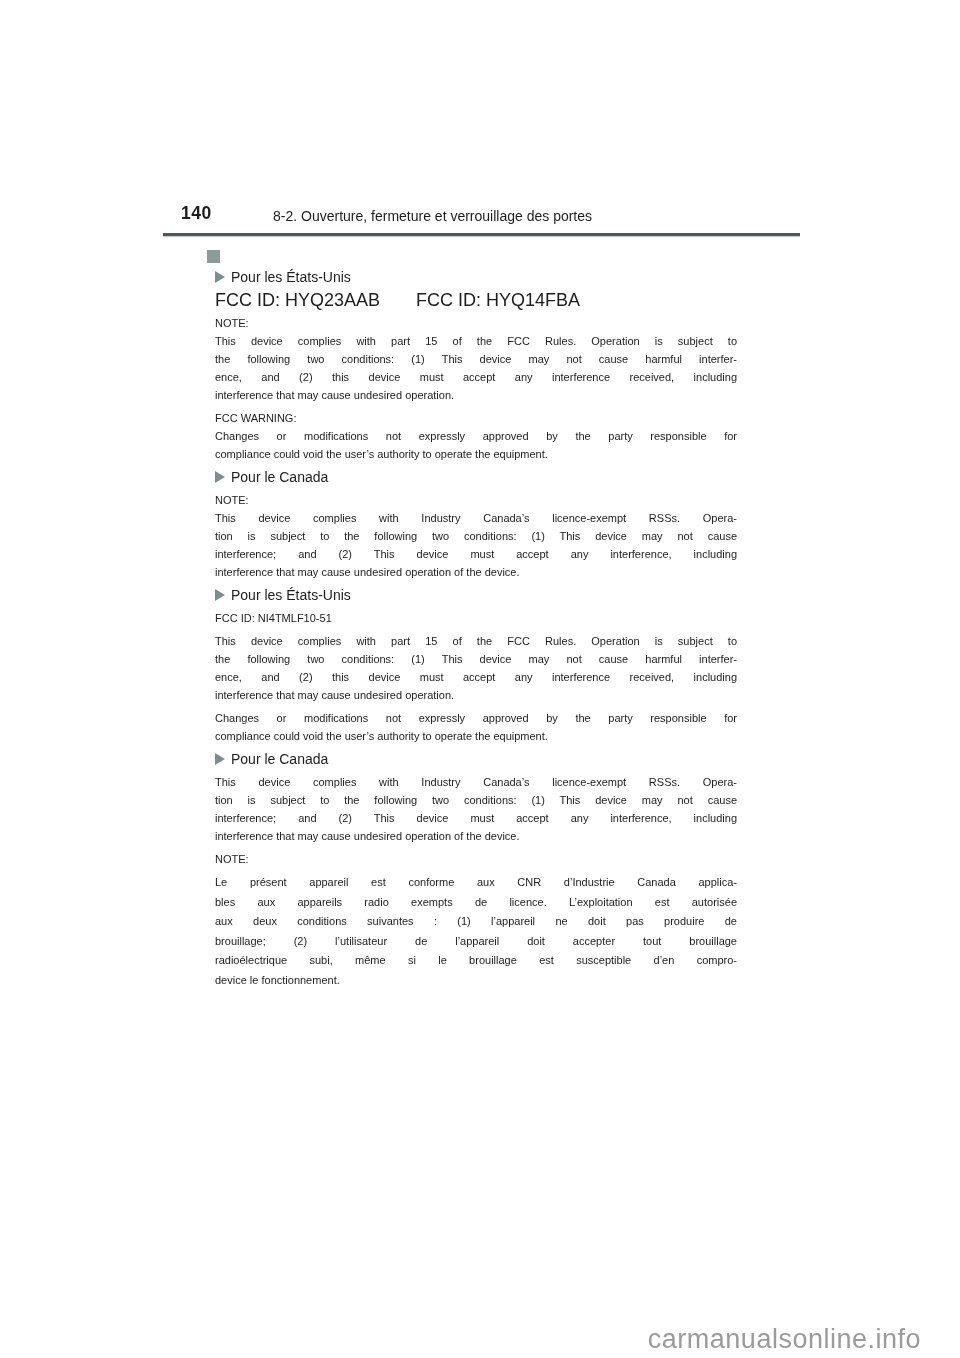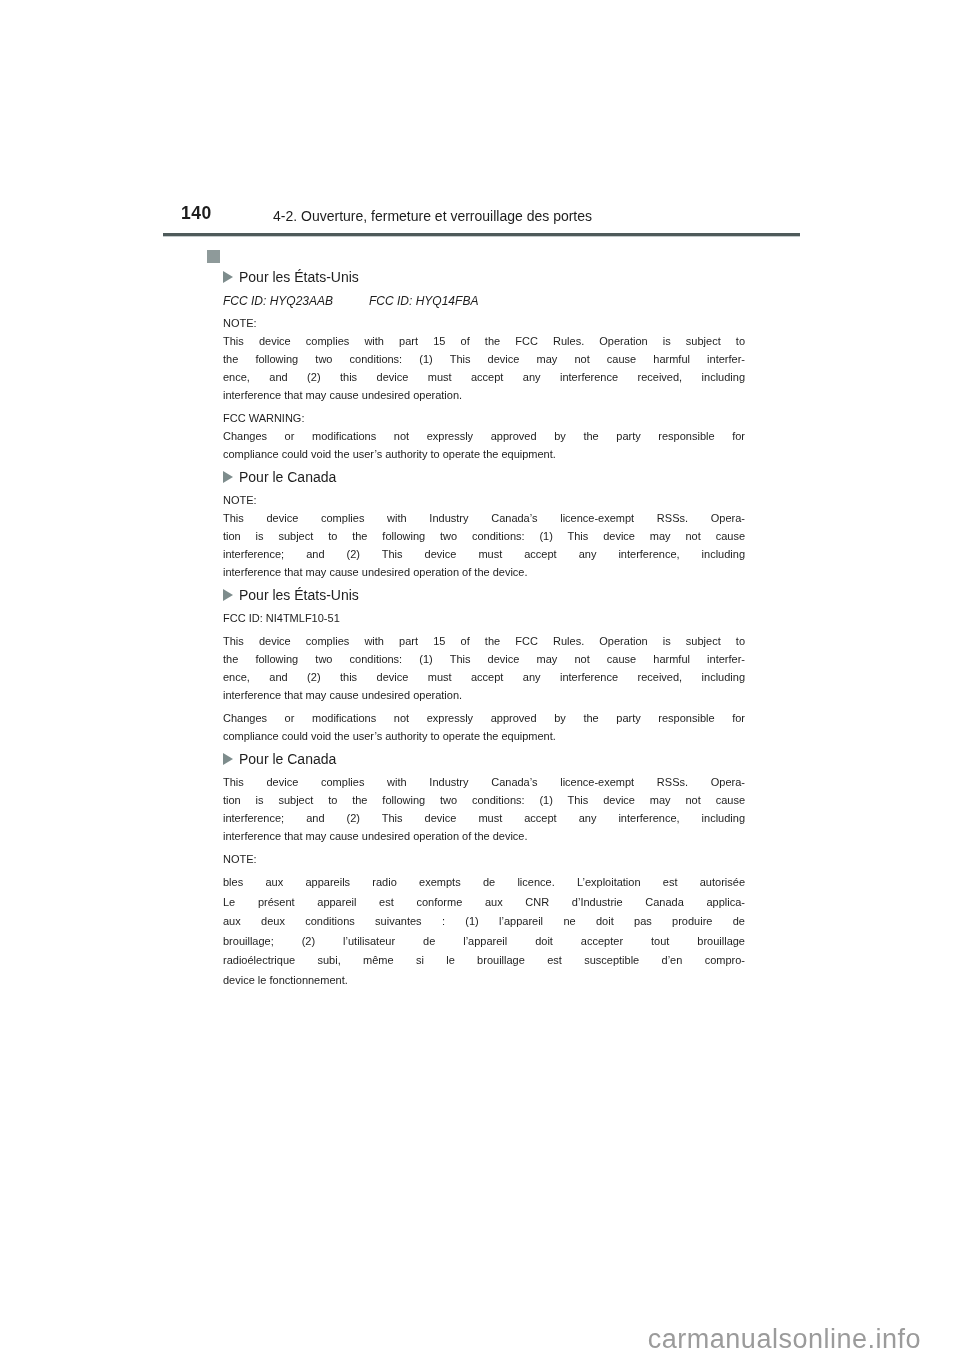--- a/index.html
+++ b/index.html
@@ -24,47 +24,47 @@
   .content { position:absolute; left:207px; top:248px; width:540px; }
   .sec-title {
     margin:0; display:flex; align-items:flex-start;
     font-size:13.5px; font-weight:bold; line-height:18px; white-space:nowrap;
     letter-spacing:-0.1px;
   }
   .sq {
     flex:0 0 auto; width:13px; height:13px; margin:2px 6px 0 0;
     background:var(--marker,#8e9a9a);
   }
-  #blocks { margin-left:16px; width:522px; }
+  #blocks { margin-left:8px; width:522px; }
   .block { margin-top:5px; }
   .pline { font-size:11px; line-height:18px; }
   .jl { text-align:justify; text-align-last:justify; }
   .fr .pline { line-height:19.5px; }
   .pointer { display:flex; align-items:center; height:18px; }
   .tri {
     flex:0 0 auto; width:0; height:0; margin-right:6px;
     border-left:10px solid var(--arrow,#7d8c8c);
     border-top:6px solid transparent;
     border-bottom:6px solid transparent;
   }
   .plabel { font-size:14px; line-height:18px; }
   .id-row { height:18px; }
-  .fcc-id { font-size:12px; line-height:18px;font-style:italic; }
+  .fcc-id { font-size:18px; line-height:18px; }
   .fcc-id + .fcc-id { margin-left:36px; }
   .watermark {
     position:absolute; right:15px; top:1324px;
     font-size:27px; color:var(--watermark,#9b9b9b); letter-spacing:0.5px;
   }
 </style>
 </head>
 <body>
 
 <div class="page">
   <span class="pagenum">140</span>
-  <span class="crumb">4-2. Ouverture, fermeture et verrouillage des portes</span>
+  <span class="crumb">8-2. Ouverture, fermeture et verrouillage des portes</span>
   <div class="rule"></div>
 
   <main class="content">
     <h2 class="sec-title">
       <span class="sq"></span>
     </h2>
     <div id="blocks">
         <div class="block pointer">
           <span class="tri"></span>
           <span class="plabel">Pour les États-Unis</span>
@@ -117,22 +117,22 @@
         <div class="block para">
           <div class="pline jl">This device complies with Industry Canada’s licence-exempt RSSs. Opera-</div>
           <div class="pline jl">tion is subject to the following two conditions: (1) This device may not cause</div>
           <div class="pline jl">interference; and (2) This device must accept any interference, including</div>
           <div class="pline">interference that may cause undesired operation of the device.</div>
         </div>
         <div class="block para">
           <div class="pline">NOTE:</div>
         </div>
         <div class="block para fr">
+          <div class="pline jl">Le présent appareil est conforme aux CNR d’Industrie Canada applica-</div>
           <div class="pline jl">bles aux appareils radio exempts de licence. L’exploitation est autorisée</div>
-          <div class="pline jl">Le présent appareil est conforme aux CNR d’Industrie Canada applica-</div>
           <div class="pline jl">aux deux conditions suivantes : (1) l’appareil ne doit pas produire de</div>
           <div class="pline jl">brouillage; (2) l’utilisateur de l’appareil doit accepter tout brouillage</div>
           <div class="pline jl">radioélectrique subi, même si le brouillage est susceptible d’en compro-</div>
           <div class="pline">device le fonctionnement.</div>
         </div>
       </div>
   </main>
 
   <div class="watermark">carmanualsonline.info</div>
 </div>

